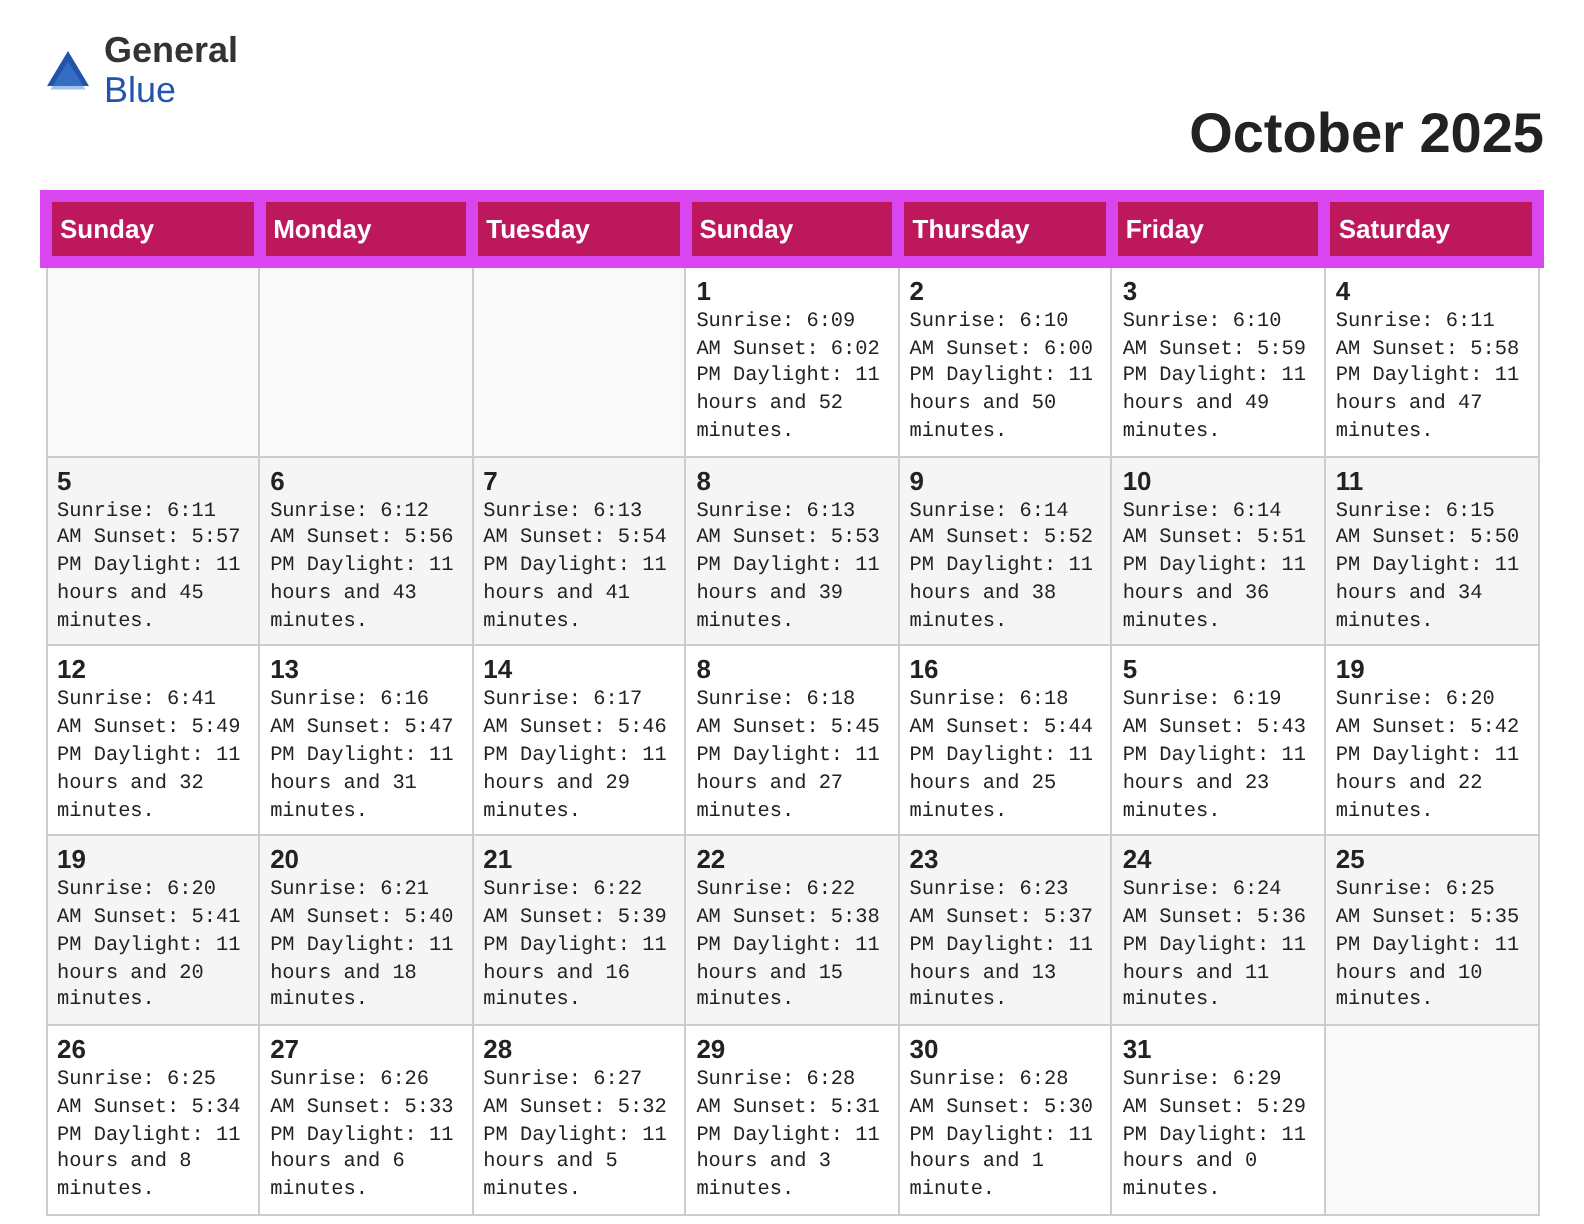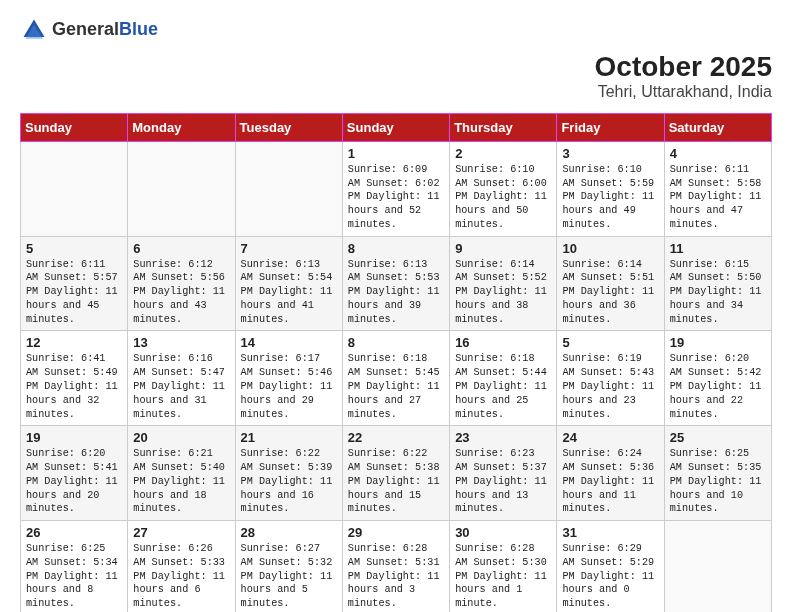--- a/index.html
+++ b/index.html
@@ -16,30 +16,31 @@
       align-items: flex-start;
       margin-bottom: 12px;
     }
     .logo {
       display: flex;
       align-items: center;
       gap: 4px;
     }
     .logo-text {
       display: flex;
+      flex-direction: column;
       line-height: 1.1;
     }
     .logo-general {
       font-size: 18px;
       font-weight: bold;
       color: #333;
     }
     .logo-blue {
       font-size: 18px;
-      font-weight: bold;
+      font-weight: normal;
       color: #2255aa;
     }
     .logo-icon {
       width: 28px;
       height: 28px;
     }
     .title-block {
       text-align: right;
     }
     .month-title {
@@ -52,27 +53,27 @@
     .location {
       font-size: 16px;
       color: #444;
     }
     table {
       width: 100%;
       border-collapse: collapse;
       table-layout: fixed;
     }
     thead tr th {
-      background: #b91c1c;
+      background: #be185d;
       color: #fff;
       font-size: 13px;
       font-weight: bold;
       padding: 6px 4px;
       text-align: left;
-      border: 1px solid #d946ef;
+      border: 6px solid #d946ef;
     }
     tbody tr td {
       border: 1px solid #ccc;
       vertical-align: top;
       padding: 4px 5px;
       font-size: 10.5px;
       color: #222;
       height: 90px;
       background: #fff;
     }
@@ -104,21 +105,20 @@
       <polygon points="16,4 28,24 4,24" fill="#2255aa"></polygon>
       <polygon points="16,10 26,26 6,26" fill="#4488dd" opacity="0.5"></polygon>
     </svg>
     <div class="logo-text">
       <span class="logo-general">General</span>
       <span class="logo-blue">Blue</span>
     </div>
   </div>
   <div class="title-block">
     <div class="month-title">October 2025</div>
-    <div class="location">Tehri, Uttarakhand, India</div>
   </div>
 </div>
 
 <table>
   <thead>
     <tr>
     <th>Sunday</th>
         <th>Monday</th>
         <th>Tuesday</th>
         <th>Sunday</th>

